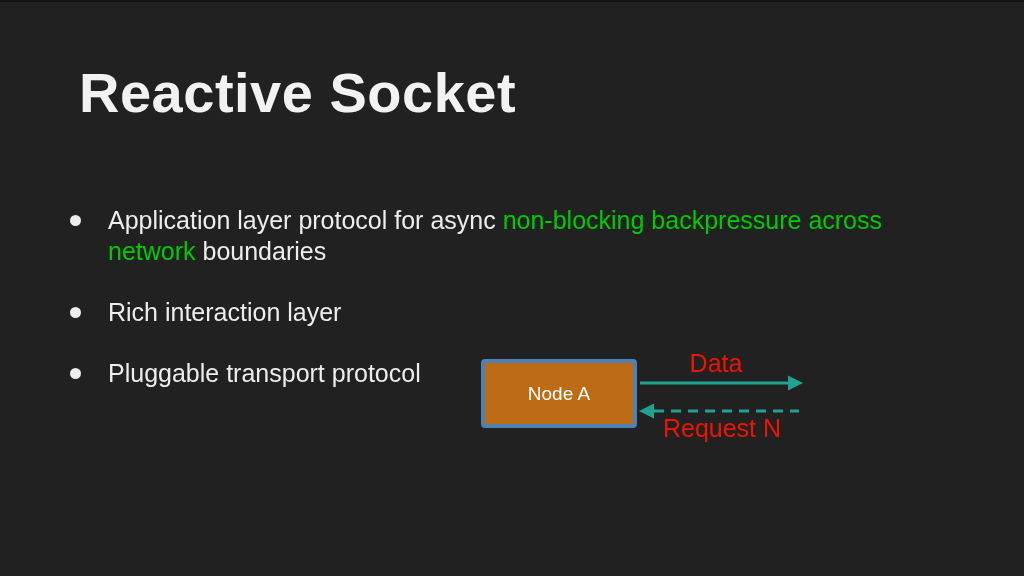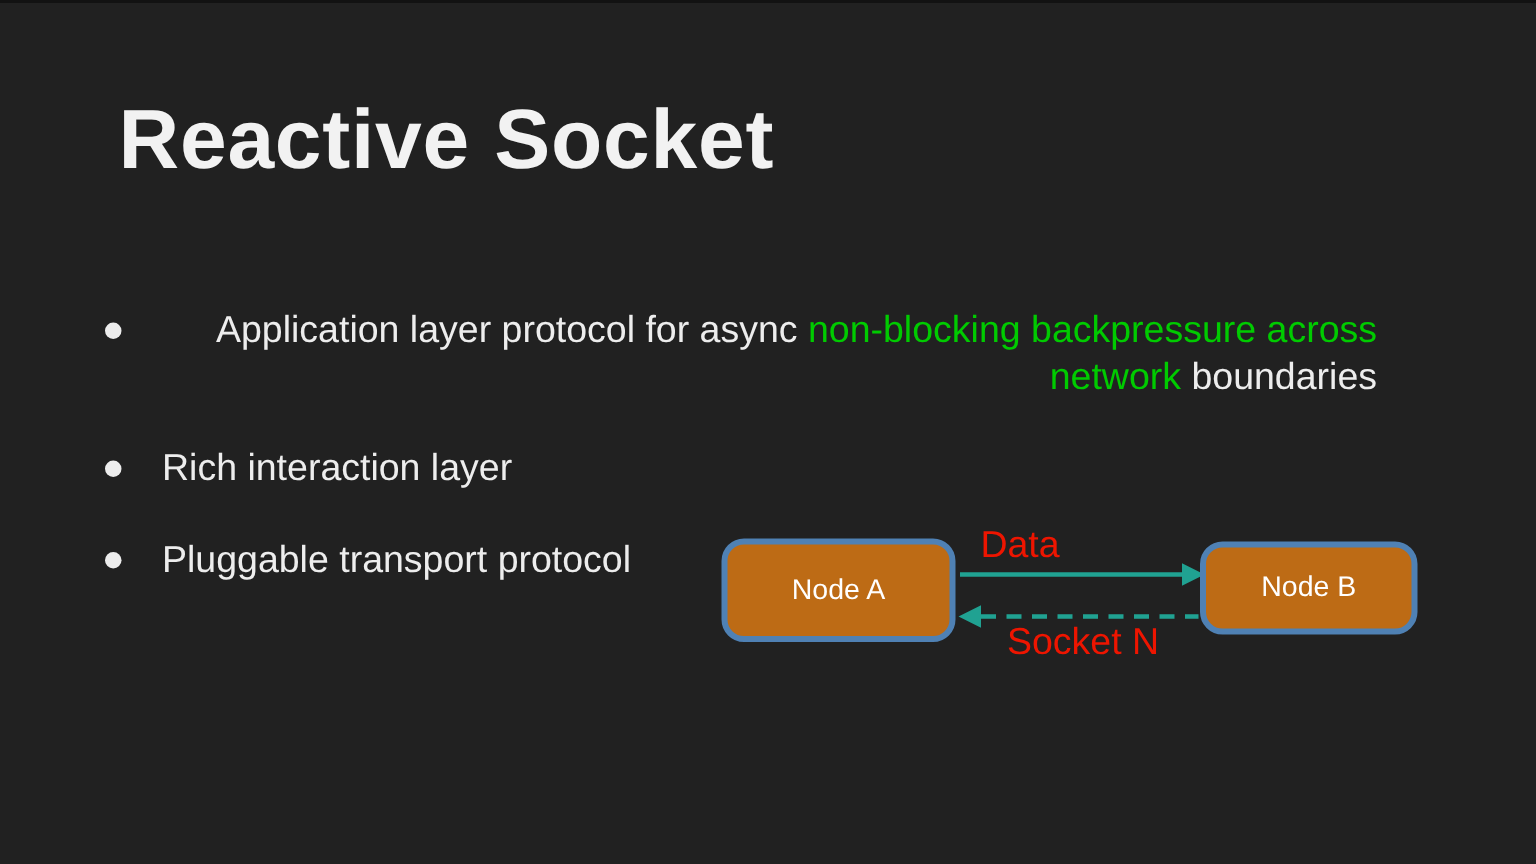--- a/index.html
+++ b/index.html
@@ -43,21 +43,20 @@
   .bullet-list {
     position: absolute;
     left: 70px;
     top: 205px;
     width: 860px;
   }
   .bullet-item {
     display: flex;
     align-items: flex-start;
     margin-bottom: 30px;
-    text-align: right;
   }
   .bullet-dot {
     flex: 0 0 auto;
     width: 11px;
     height: 11px;
     border-radius: 50%;
     background: var(--body-text);
     margin-top: 10px;
     margin-right: 27px;
   }
@@ -67,21 +66,21 @@
     color: var(--body-text);
     max-width: 810px;
   }
   .seg-green { color: var(--highlight-green); }
 
   .diagram { position: absolute; left: 0; top: 0; width: 1024px; height: 576px; pointer-events: none; }
   .node {
     position: absolute;
     background: var(--node-fill);
     border: 4px solid var(--node-border);
-    border-radius: 15px;
+    border-radius: 4px;
     display: flex;
     align-items: center;
     justify-content: center;
     color: #ffffff;
     font-size: 19px;
   }
   .node-a { left: 481px; top: 359px; width: 156px; height: 69px; }
   .node-b { left: 800px; top: 361px; width: 145px; height: 62px; }
 
   .arrow-svg { position: absolute; left: 0; top: 0; }
@@ -90,21 +89,21 @@
   .teal-fill { fill: var(--arrow-teal); }
 
   .arrow-label {
     position: absolute;
     font-size: 25px;
     line-height: 1.15;
     color: var(--label-red);
     text-align: center;
     white-space: nowrap;
   }
-  .label-data { left: 620px; top: 349px; width: 120px; }
+  .label-data { left: 656px; top: 349px; width: 120px; }
   .label-request { left: 652px; top: 414px; width: 140px; }
 </style>
 </head>
 <body>
 
 <div class="slide">
   <div class="top-strip"></div>
 
   <h1 class="slide-title">Reactive Socket</h1>
 
@@ -132,18 +131,17 @@
     <svg class="arrow-svg" width="1024" height="576" viewBox="0 0 1024 576">
 
       <line class="teal-stroke" x1="640" y1="383" x2="789" y2="383"></line>
       <polygon class="teal-fill" points="788,375.5 788,390.5 803,383"></polygon>
 
       <line class="teal-stroke dashed" x1="654" y1="411" x2="799" y2="411"></line>
       <polygon class="teal-fill" points="654,403.5 654,418.5 639,411"></polygon>
     </svg>
 
     <div class="node node-a">Node A</div>
-    <div class="node node-b">Node B</div>
 
     <div class="arrow-label label-data">Data</div>
-    <div class="arrow-label label-request">Socket N</div>
+    <div class="arrow-label label-request">Request N</div>
   </div>
 </div>
 
 </body></html>

